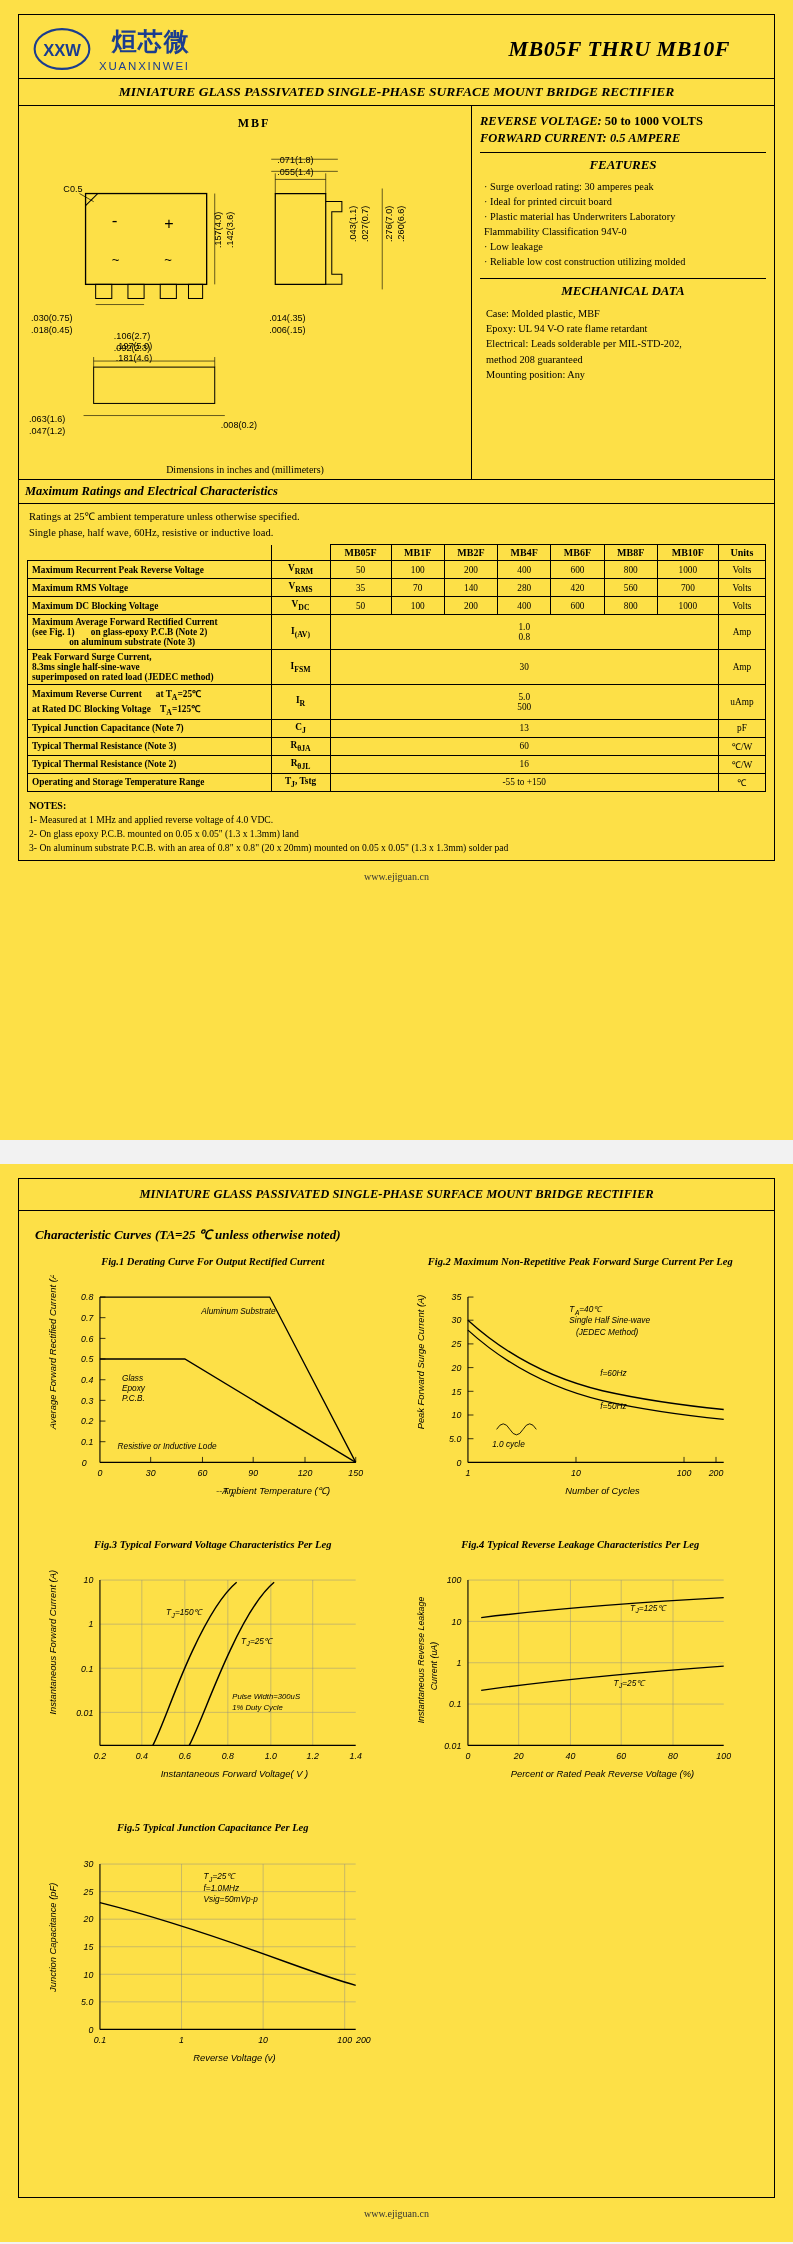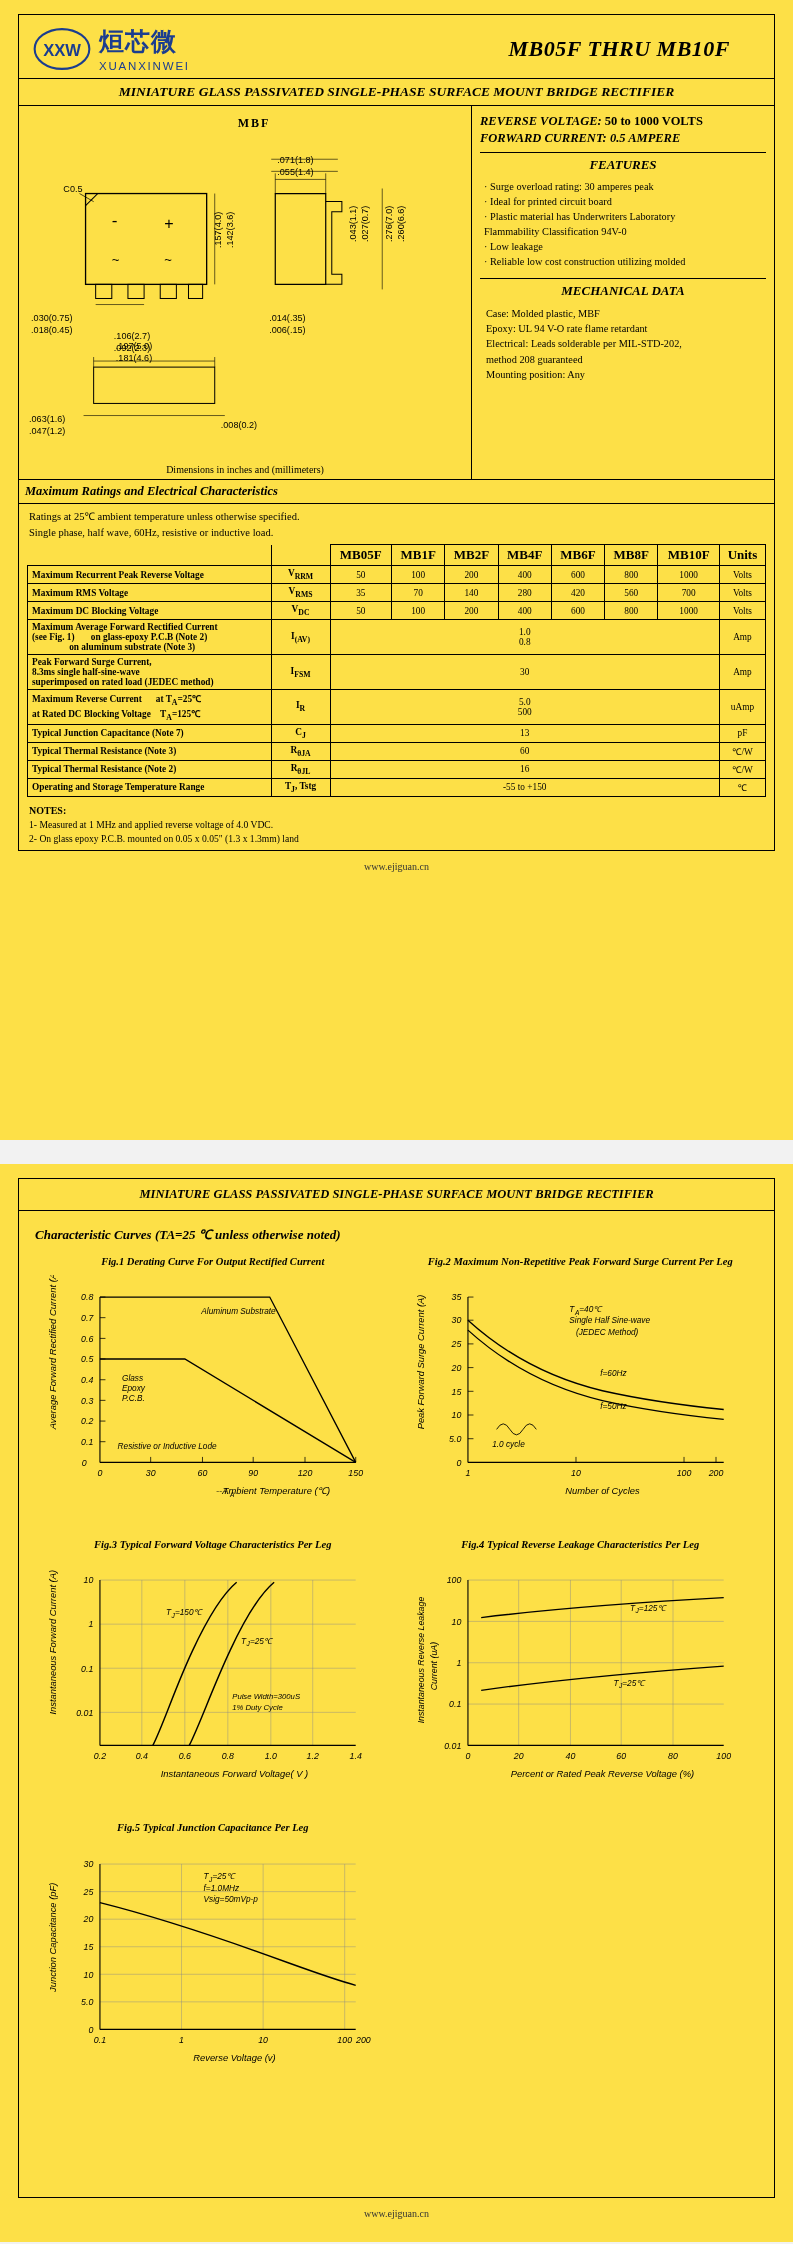--- a/index.html
+++ b/index.html
@@ -21,21 +21,21 @@
   .page2 { height: 1078px; }
 
   
   .outer-border { border: 1.5px solid #000; padding: 0; }
   .hdr {
     display: flex; align-items: center; justify-content: space-between;
     padding: 10px 14px 6px 14px;
   }
   .logo-wrap { display: flex; align-items: center; gap: 8px; }
   .logo-mark { width: 58px; height: 44px; }
-  .logo-cn { font-family: "DejaVu Sans", sans-serif; font-size: 25px; font-weight: bold; letter-spacing: 1px; color:#1b3d8f;}
+  .logo-cn { font-family: "DejaVu Sans", sans-serif; font-size: 25px; font-weight: bold; letter-spacing: 1px; color:#1b3d8f;text-align:right;}
   .logo-en { font-family: "Liberation Sans", sans-serif; font-size: 11.5px; letter-spacing: 1.8px; color:#1b3d8f; margin-top:2px;}
   .logo-text-col { display:flex; flex-direction:column; }
   .part-title {
     font-size: 22px; font-weight: bold; font-style: italic;
     letter-spacing: 0.5px; padding-right: 30px;
   }
   .band {
     border-top: 1.2px solid #000; border-bottom: 1.2px solid #000;
     text-align: center; font-style: italic; font-weight: bold;
     font-size: 13.5px; padding: 5px 0;
@@ -65,21 +65,21 @@
     padding: 4px 6px; border-bottom: 1.2px solid #000;
   }
   .rat-note { font-size: 10.5px; padding: 5px 8px 2px 10px; line-height:1.5; }
 
   table.ratings { width: 100%; border-collapse: collapse; font-size: 9.3px; }
   table.ratings th, table.ratings td {
     border: 0.8px solid #000; padding: 2px 3px; text-align: center;
     font-family: "Liberation Serif", serif;
   }
   table.ratings td.lbl { text-align: left; font-weight: bold; padding-left: 4px; }
-  table.ratings th { font-weight: bold; font-size: 13px; }
+  table.ratings th { font-weight: bold; font-size: 10px; }
   table.ratings td.sym { font-weight: bold; }
 
   .notes { font-size: 9.6px; padding: 6px 8px 4px 10px; line-height: 1.5; }
   .notes .nt-h { font-weight: bold; font-size: 10px; }
 
   .site { text-align:center; font-size: 10px; color:#333; margin-top: 10px;}
 
   
   .p2-band { text-align:center; font-style:italic; font-weight:bold; font-size:12.5px; padding:8px 0; border-bottom:1.2px solid #000;}
   .cc-title { font-style: italic; font-weight: bold; font-size: 13px; padding: 14px 0 4px 16px;}
@@ -312,20 +312,21 @@
               <td>℃</td>
             </tr>
           </tbody>
       </table>
     </div>
 
     <div class="notes">
       <div class="nt-h">NOTES:</div>
       <div>1- Measured at 1 MHz and applied reverse voltage of 4.0 VDC.</div>
       <div>2- On glass epoxy P.C.B. mounted on 0.05 x 0.05" (1.3 x 1.3mm) land</div>
+      <div>3- On aluminum substrate P.C.B. with an area of 0.8" x 0.8" (20 x 20mm) mounted on 0.05 x 0.05" (1.3 x 1.3mm) solder pad</div>
     </div>
   </div>
 
   <div class="site">www.ejiguan.cn</div>
 </div>
 
 <div class="gap"></div>
 
 <div class="page page2">
   <div class="outer-border" style="min-height:1020px;">

